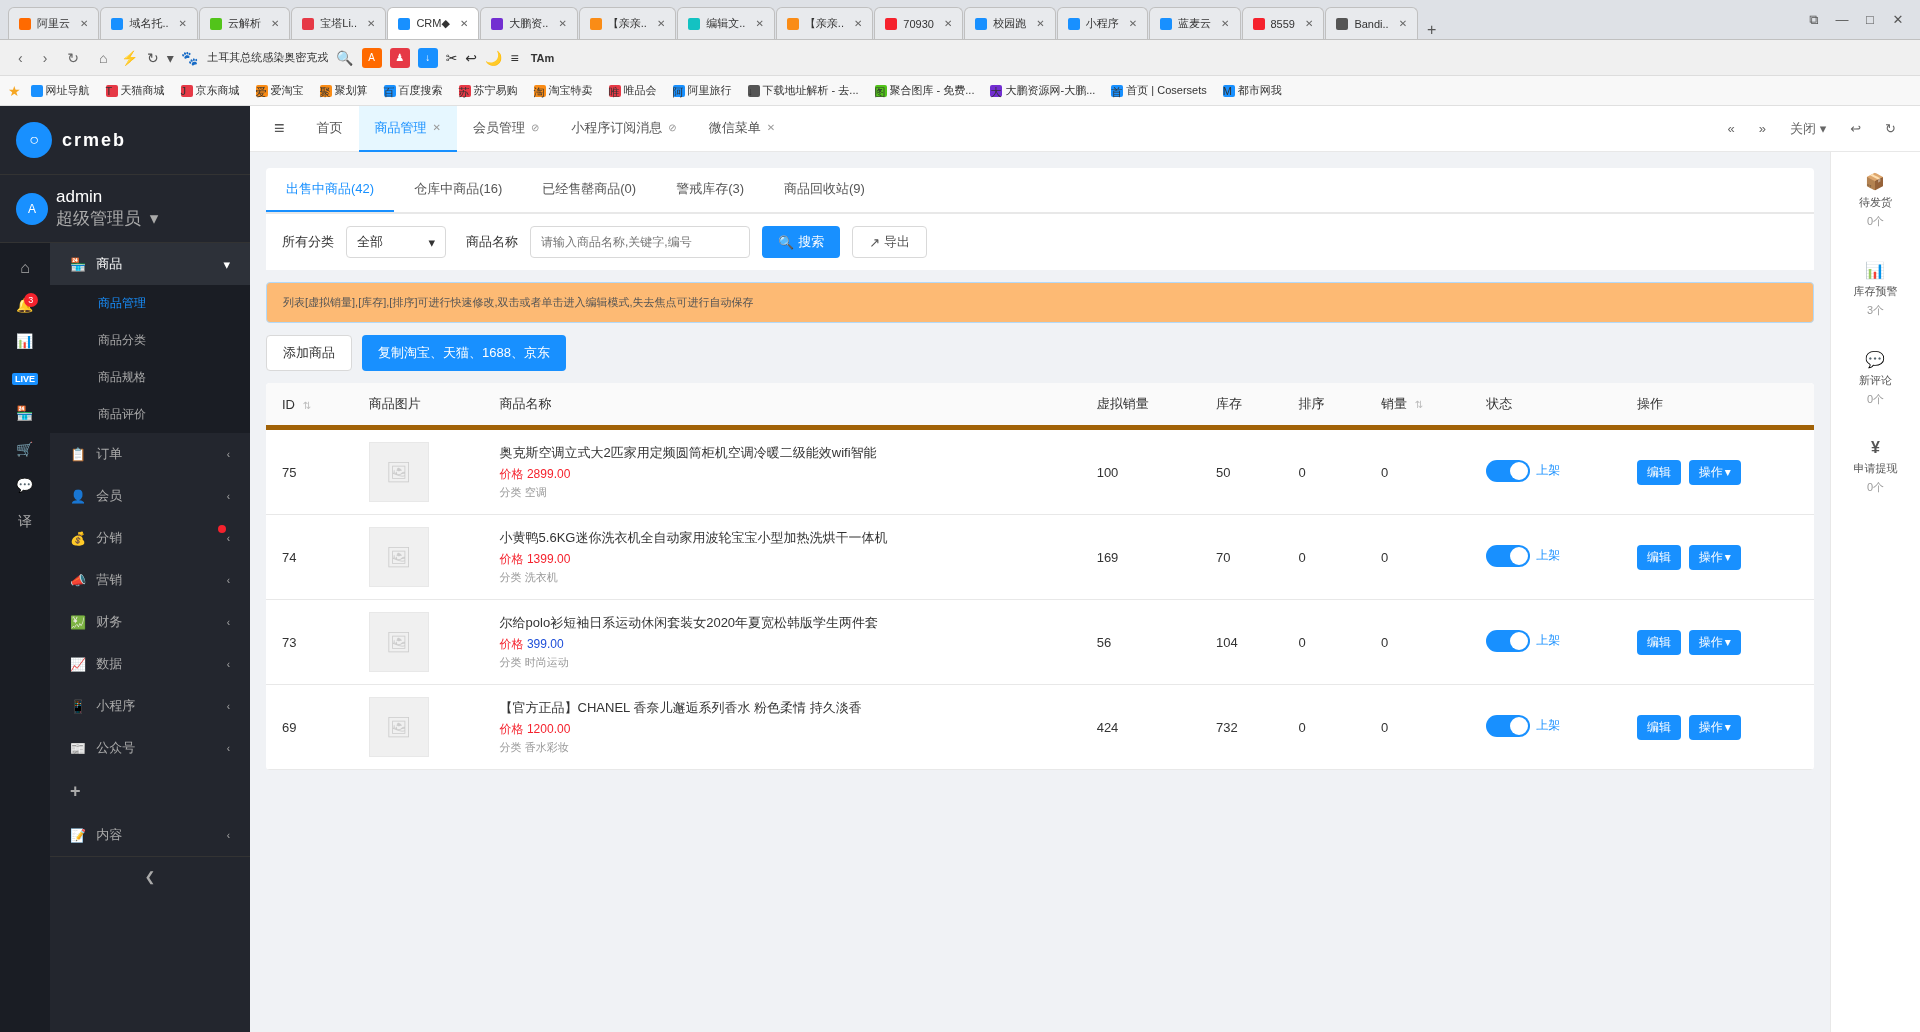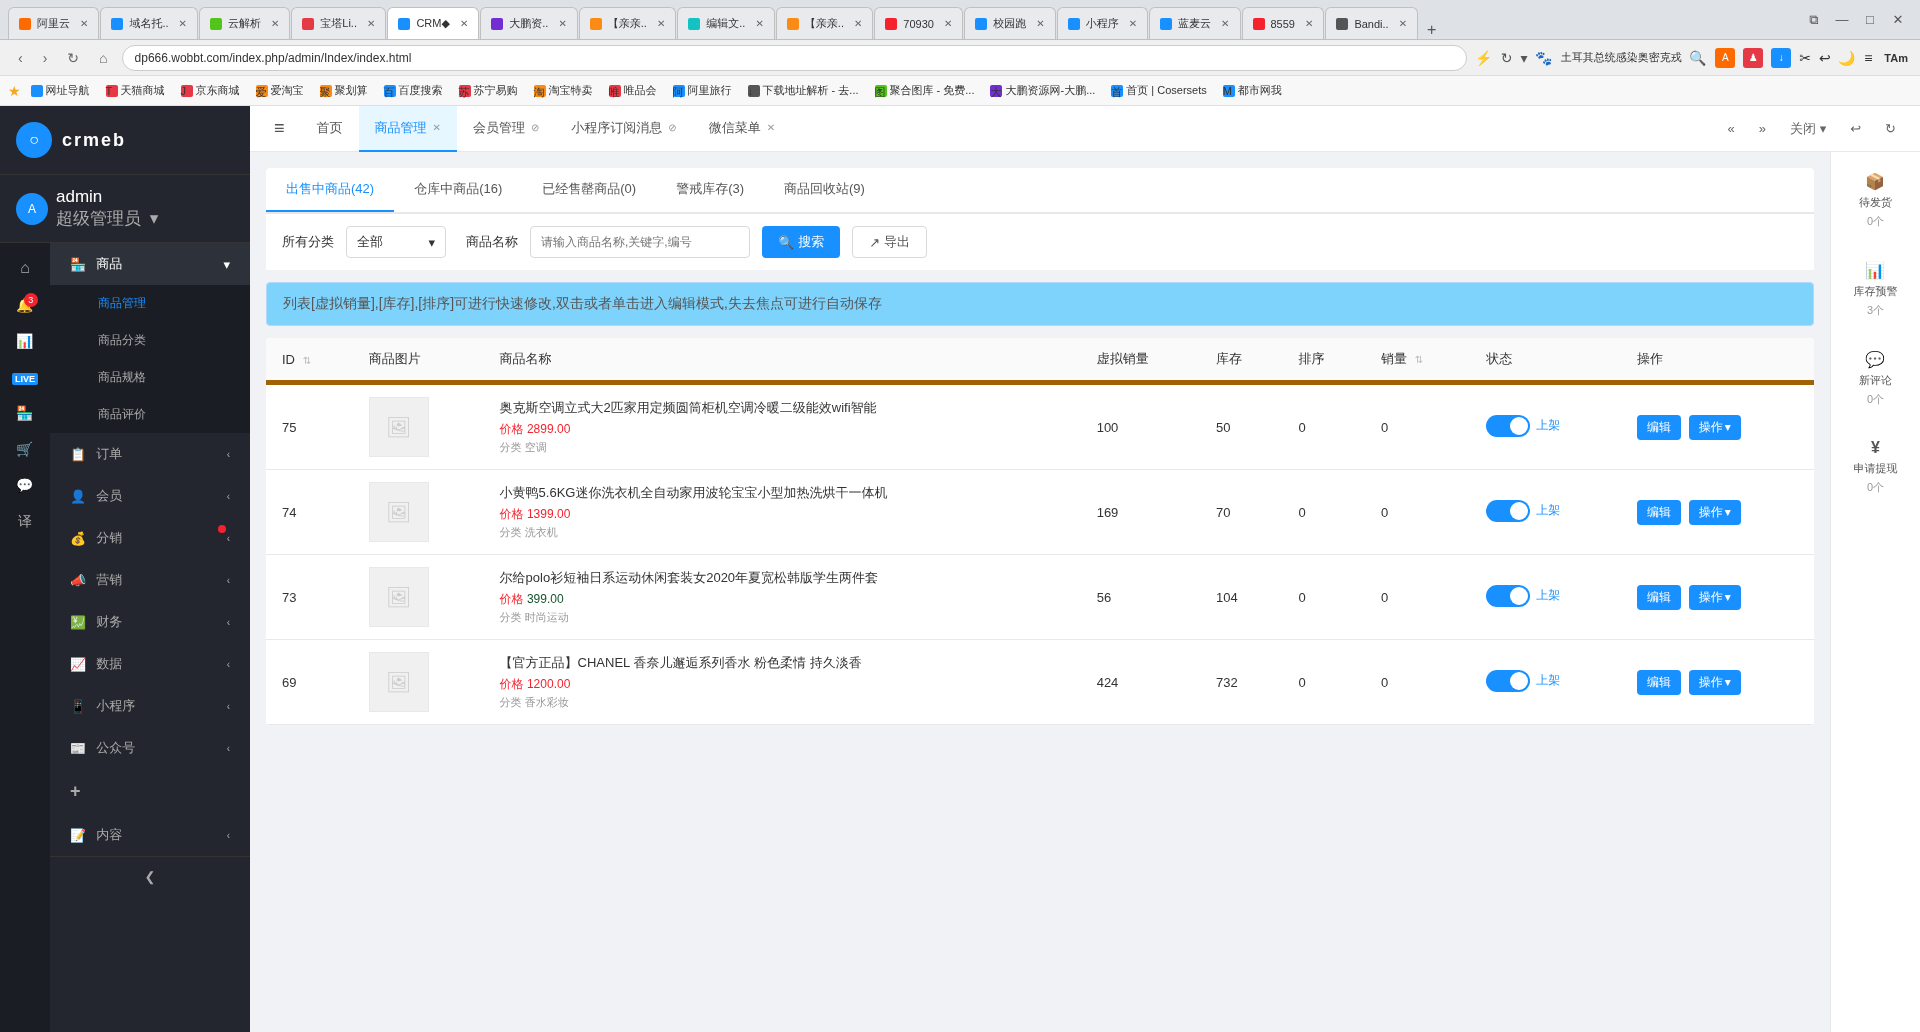--- a/index.html
+++ b/index.html
@@ -72,21 +72,21 @@
     
     .filter-bar { background: #fff; padding: 12px 16px; display: flex; align-items: center; gap: 12px; margin-bottom: 12px; }
     .filter-label { color: #333; font-size: 13px; }
     .filter-dropdown { height: 32px; border: 1px solid #d9d9d9; border-radius: 4px; padding: 0 10px; font-size: 13px; display: flex; align-items: center; gap: 6px; cursor: pointer; background: #fff; min-width: 120px; justify-content: space-between; }
     .filter-input-label { color: #333; font-size: 13px; margin-left: 8px; }
     .filter-input { height: 32px; border: 1px solid #d9d9d9; border-radius: 4px; padding: 0 10px; font-size: 12px; width: 220px; color: #999; }
     .search-btn { height: 32px; background: #1890ff; color: #fff; border: none; border-radius: 4px; padding: 0 16px; cursor: pointer; font-size: 13px; display: flex; align-items: center; gap: 4px; }
     .export-btn { height: 32px; background: #fff; color: #555; border: 1px solid #d9d9d9; border-radius: 4px; padding: 0 16px; cursor: pointer; font-size: 13px; display: flex; align-items: center; gap: 4px; }
 
     
-    .info-bar { background: #7dd3fc; border: 1px solid #b3d9f7; border-radius: 4px; padding: 12px 16px; margin-bottom: 12px; color: #555; font-size: 14px; }
+    .info-bar { background: #fdba74; border: 1px solid #b3d9f7; border-radius: 4px; padding: 12px 16px; margin-bottom: 12px; color: #555; font-size: 11px; }
 
     
     .action-btns { display: flex; gap: 10px; margin-bottom: 12px; }
     .add-btn { height: 36px; background: #fff; color: #333; border: 1px solid #d9d9d9; border-radius: 4px; padding: 0 16px; cursor: pointer; font-size: 13px; }
     .copy-btn { height: 36px; background: #1890ff; color: #fff; border: none; border-radius: 4px; padding: 0 16px; cursor: pointer; font-size: 13px; }
 
     
     .data-table { width: 100%; background: #fff; border-collapse: collapse; }
     .data-table th { background: #fafafa; padding: 12px 16px; text-align: left; font-weight: 500; color: #333; border-bottom: 5px solid #a16207; font-size: 13px; white-space: nowrap; }
     .data-table td { padding: 12px 16px; border-bottom: 1px solid #e8e8e8; font-size: 13px; color: #333; vertical-align: middle; }
@@ -200,21 +200,20 @@
     <div style="width:20px;height:20px;display:flex;align-items:center;justify-content:center;cursor:pointer;color:#555;">□</div>
     <div style="width:20px;height:20px;display:flex;align-items:center;justify-content:center;cursor:pointer;color:#555;">✕</div>
   </div>
 </div>
 
 <div class="address-bar">
   <button class="nav-btn">‹</button>
   <button class="nav-btn">›</button>
   <button class="nav-btn">↻</button>
   <button class="nav-btn">⌂</button>
-  <input class="address-input" type="text" value="dp666.wobbt.com/index.php/admin/Index/index.html" style="">
   <div class="browser-icons">
     <span style="font-size:14px;color:#f5a623;">⚡</span>
     <span style="font-size:14px;color:#555;cursor:pointer;">↻</span>
     <span style="font-size:14px;color:#555;cursor:pointer;">▾</span>
     <span style="font-size:14px;">🐾</span>
     <span style="font-size:11px;color:#333;">土耳其总统感染奥密克戎</span>
     <span style="font-size:14px;cursor:pointer;">🔍</span>
     <span style="display:inline-block;width:20px;height:20px;background:#ff6a00;border-radius:3px;color:#fff;font-size:10px;text-align:center;line-height:20px;cursor:pointer;">A</span>
     <span style="display:inline-block;width:20px;height:20px;background:#e63946;border-radius:3px;color:#fff;font-size:10px;text-align:center;line-height:20px;cursor:pointer;">♟</span>
     <span style="display:inline-block;width:20px;height:20px;background:#1890ff;border-radius:3px;color:#fff;font-size:10px;text-align:center;line-height:20px;cursor:pointer;">↓</span>
@@ -470,20 +469,24 @@
           <button class="export-btn">
             <span>↗</span>
             <span>导出</span>
           </button>
         </div>
 
         <div class="info-bar">
           <span>列表[虚拟销量],[库存],[排序]可进行快速修改,双击或者单击进入编辑模式,失去焦点可进行自动保存</span>
         </div>
 
+        <div class="action-btns">
+          <button class="add-btn">添加商品</button>
+          <button class="copy-btn">复制淘宝、天猫、1688、京东</button>
+        </div>
 
         <div style="background:#fff;border-radius:4px;overflow:hidden;">
           <table class="data-table">
             <thead>
               <tr>
                 <th style="cursor:pointer;">ID <span class="sort-icon">⇅</span></th>
                 <th>商品图片</th>
                 <th>商品名称</th>
                 <th>虚拟销量</th>
                 <th>库存</th>
@@ -553,21 +556,21 @@
 
               <tr>
                 <td>73</td>
                 <td>
                   <div class="product-img">
                     <span style="color:#ccc;font-size:20px;">🖼</span>
                   </div>
                 </td>
                 <td>
                   <div class="product-name">尔给polo衫短袖日系运动休闲套装女2020年夏宽松韩版学生两件套</div>
-                  <div class="product-price">价格 <span style="color:#14532d;">399.00</span></div>
+                  <div class="product-price">价格 <span style="color:#1d4ed8;">399.00</span></div>
                   <div class="product-category">分类 时尚运动</div>
                 </td>
                 <td style="cursor:text;">56</td>
                 <td style="cursor:text;">104</td>
                 <td style="cursor:text;">0</td>
                 <td>0</td>
                 <td>
                   <div class="toggle-switch">
                     <div class="toggle"></div>
                     <span class="toggle-label">上架</span>

